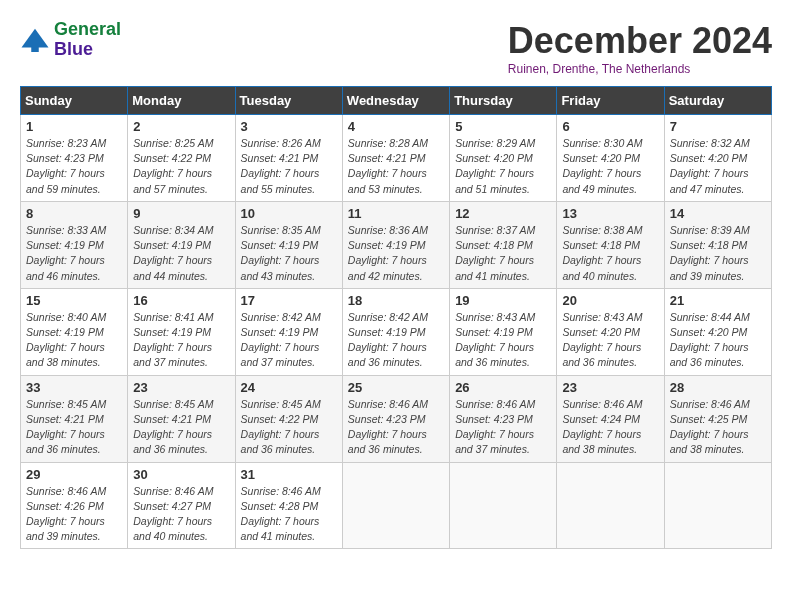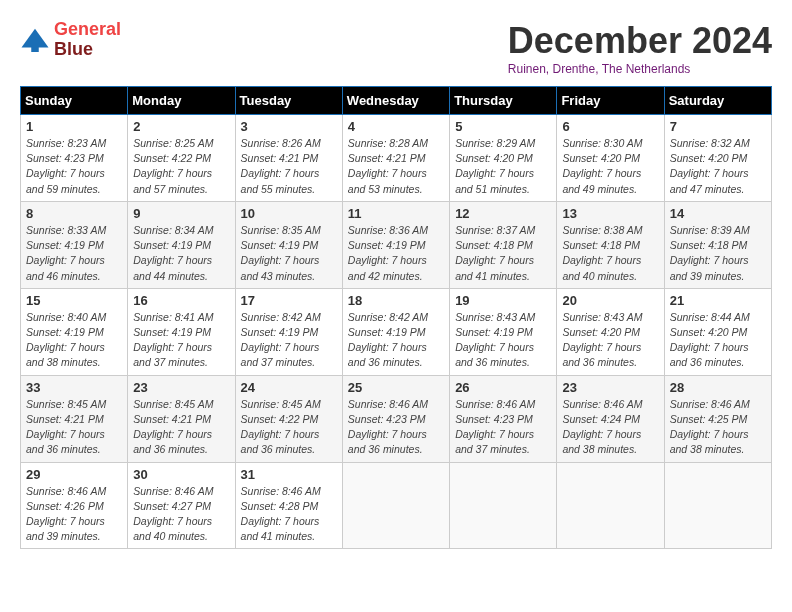--- a/index.html
+++ b/index.html
@@ -20,21 +20,21 @@
       display: flex;
       align-items: center;
     }
     .logo-text {
       font-size: 18px;
       font-weight: bold;
       color: #333;
       line-height: 1.1;
     }
     .logo-text span {
-      color: #ef4444;
+      color: #15803d;
     }
     .logo-icon {
       width: 30px;
       height: 30px;
       margin-right: 4px;
     }
     .title-block {
       text-align: left;
     }
     .month-title {
@@ -45,21 +45,21 @@
     .location-title {
       font-size: 12px;
       color: #701a75;
     }
     table {
       width: 100%;
       border-collapse: collapse;
       font-size: 11px;
     }
     thead tr th {
-      background-color: #000000;
+      background-color: #404040;
       color: #fff;
       padding: 6px 4px;
       text-align: left;
       font-size: 13px;
       font-weight: bold;
       border: 1px solid #1a6eb5;
     }
     tbody tr td {
       border: 1px solid #ccc;
       padding: 4px 5px;
@@ -92,21 +92,21 @@
 <body>
 
 <div class="header">
   <div class="logo">
     <svg class="logo-icon" viewBox="0 0 40 40">
       <polygon points="20,5 38,30 2,30" fill="#1a6eb5"></polygon>
       <rect x="15" y="28" width="10" height="8" fill="#1a6eb5"></rect>
     </svg>
     <div class="logo-text">
       <div><span>General</span></div>
-      <div><span style="color:#7f1d1d">Blue</span></div>
+      <div><span style="color:#4c1d95">Blue</span></div>
     </div>
   </div>
   <div class="title-block">
     <div class="month-title">December 2024</div>
     <div class="location-title">Ruinen, Drenthe, The Netherlands</div>
   </div>
 </div>
 
 <table>
   <thead>

